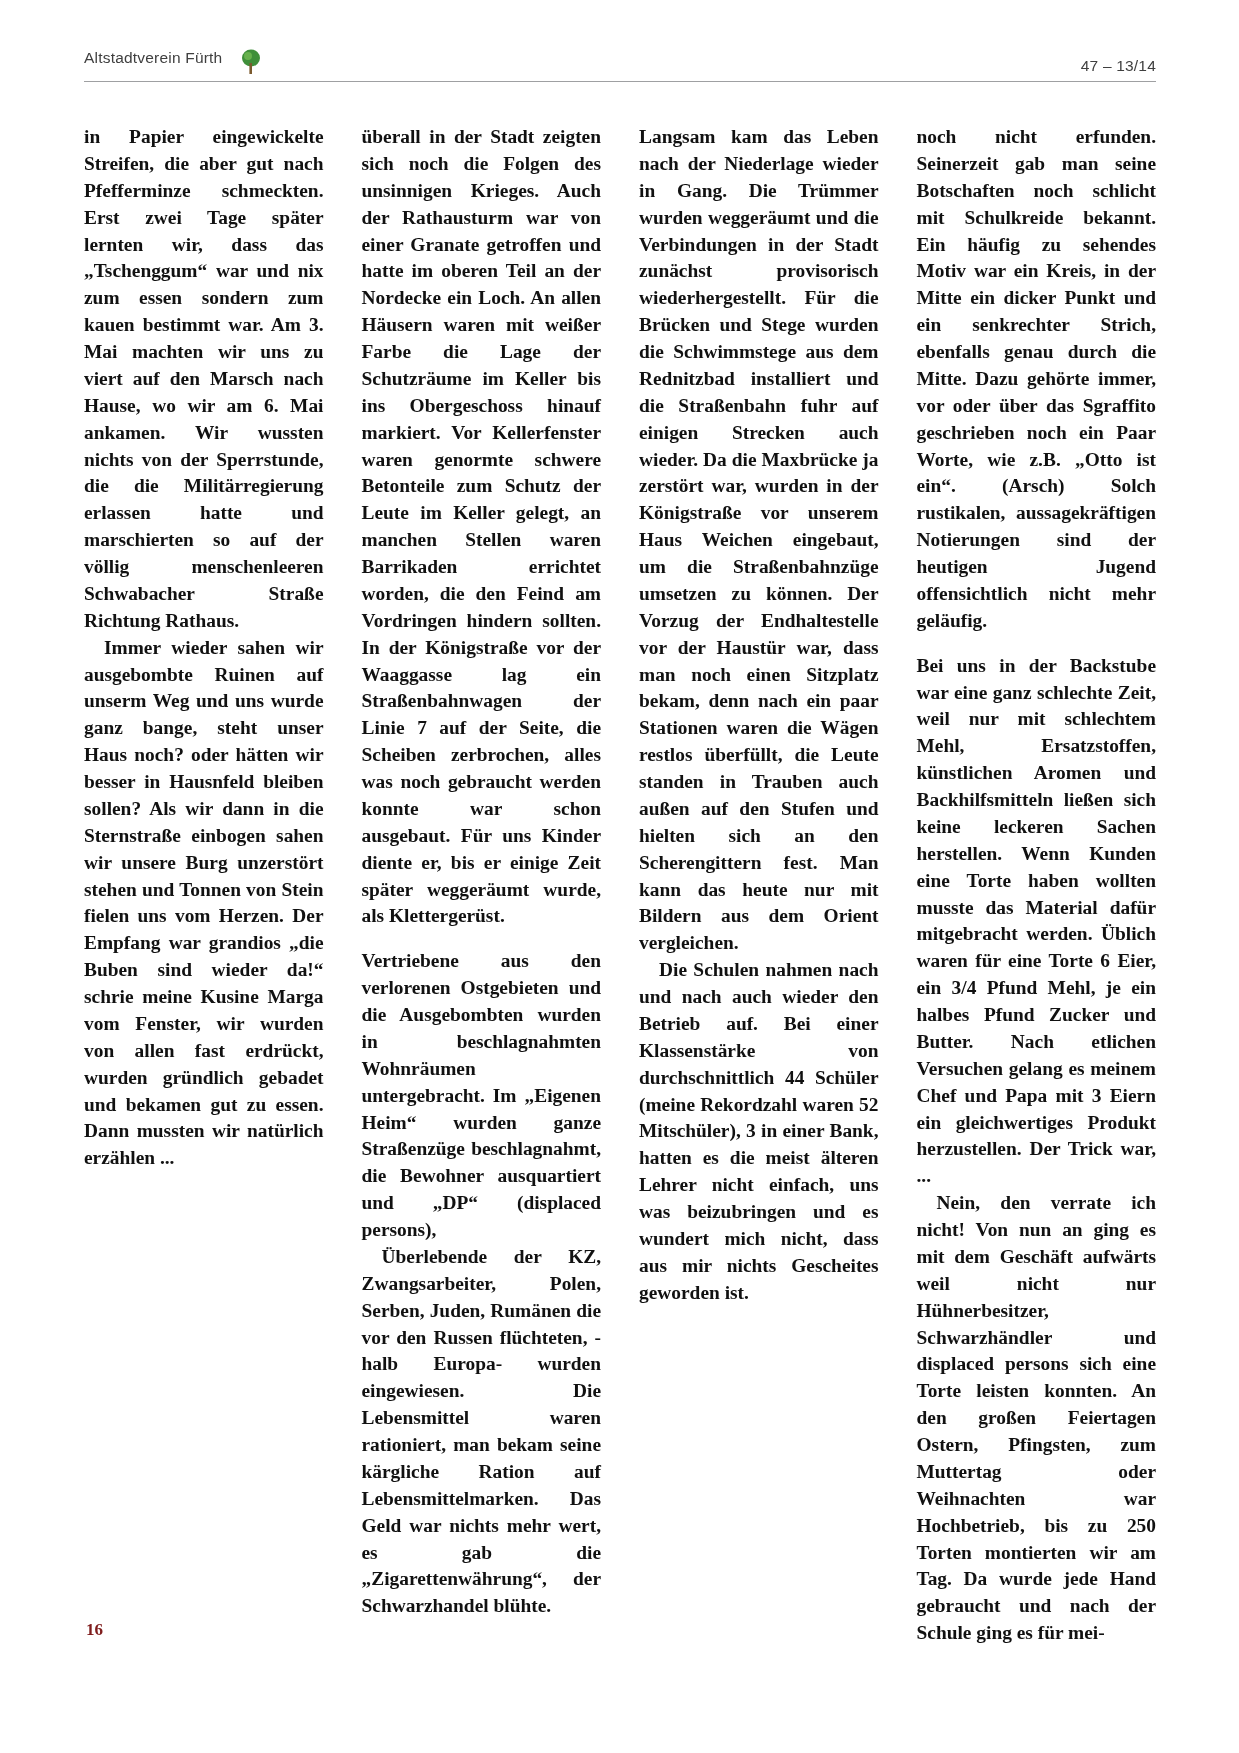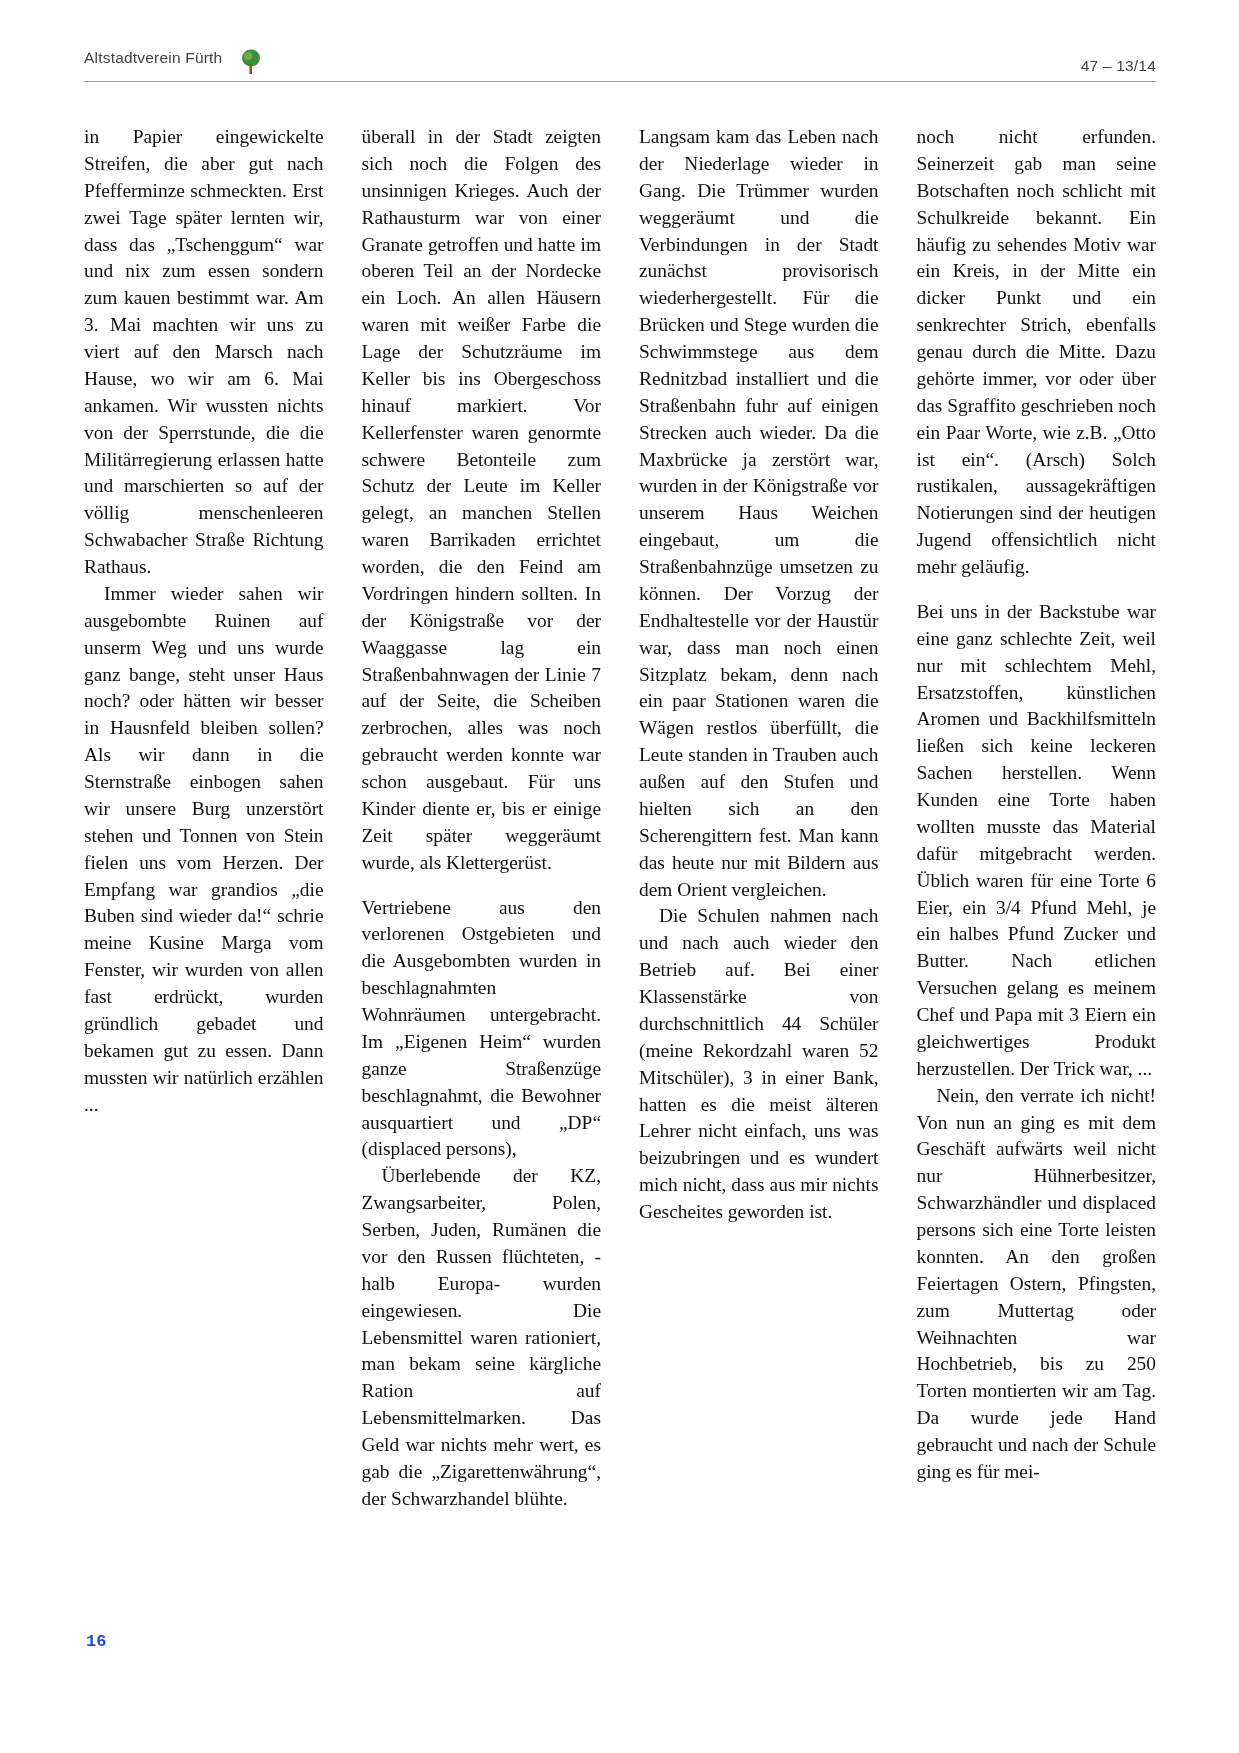--- a/index.html
+++ b/index.html
@@ -69,37 +69,37 @@
   .col {
     width: 240px;
     font-size: 19.4px;
     line-height: 1.385;
     text-align: justify;
     text-justify: inter-word;
     hyphens: manual;
   }
   .col p {
     margin: 0;
+    font-weight: bold;
   }
   .col p.indent {
     text-indent: 20px;
   }
   .col p.gap {
     margin-top: 18px;
   }
   
   .page-number {
     position: absolute;
     left: 86px;
     top: 1620px;
-    font-family: Liberation Mono, monospace;
+    font-family: Liberation Serif, serif;
     font-weight: bold;
     font-size: 17px;
-    color: #1d4ed8;
-    margin-top: 12px;
+    color: #7f1d1d;
   }
 </style>
 </head>
 <body>
 
 <div class="page">
 
   <div class="header">
     <div class="header-left">
       <span class="header-title">Altstadtverein Fürth</span>

